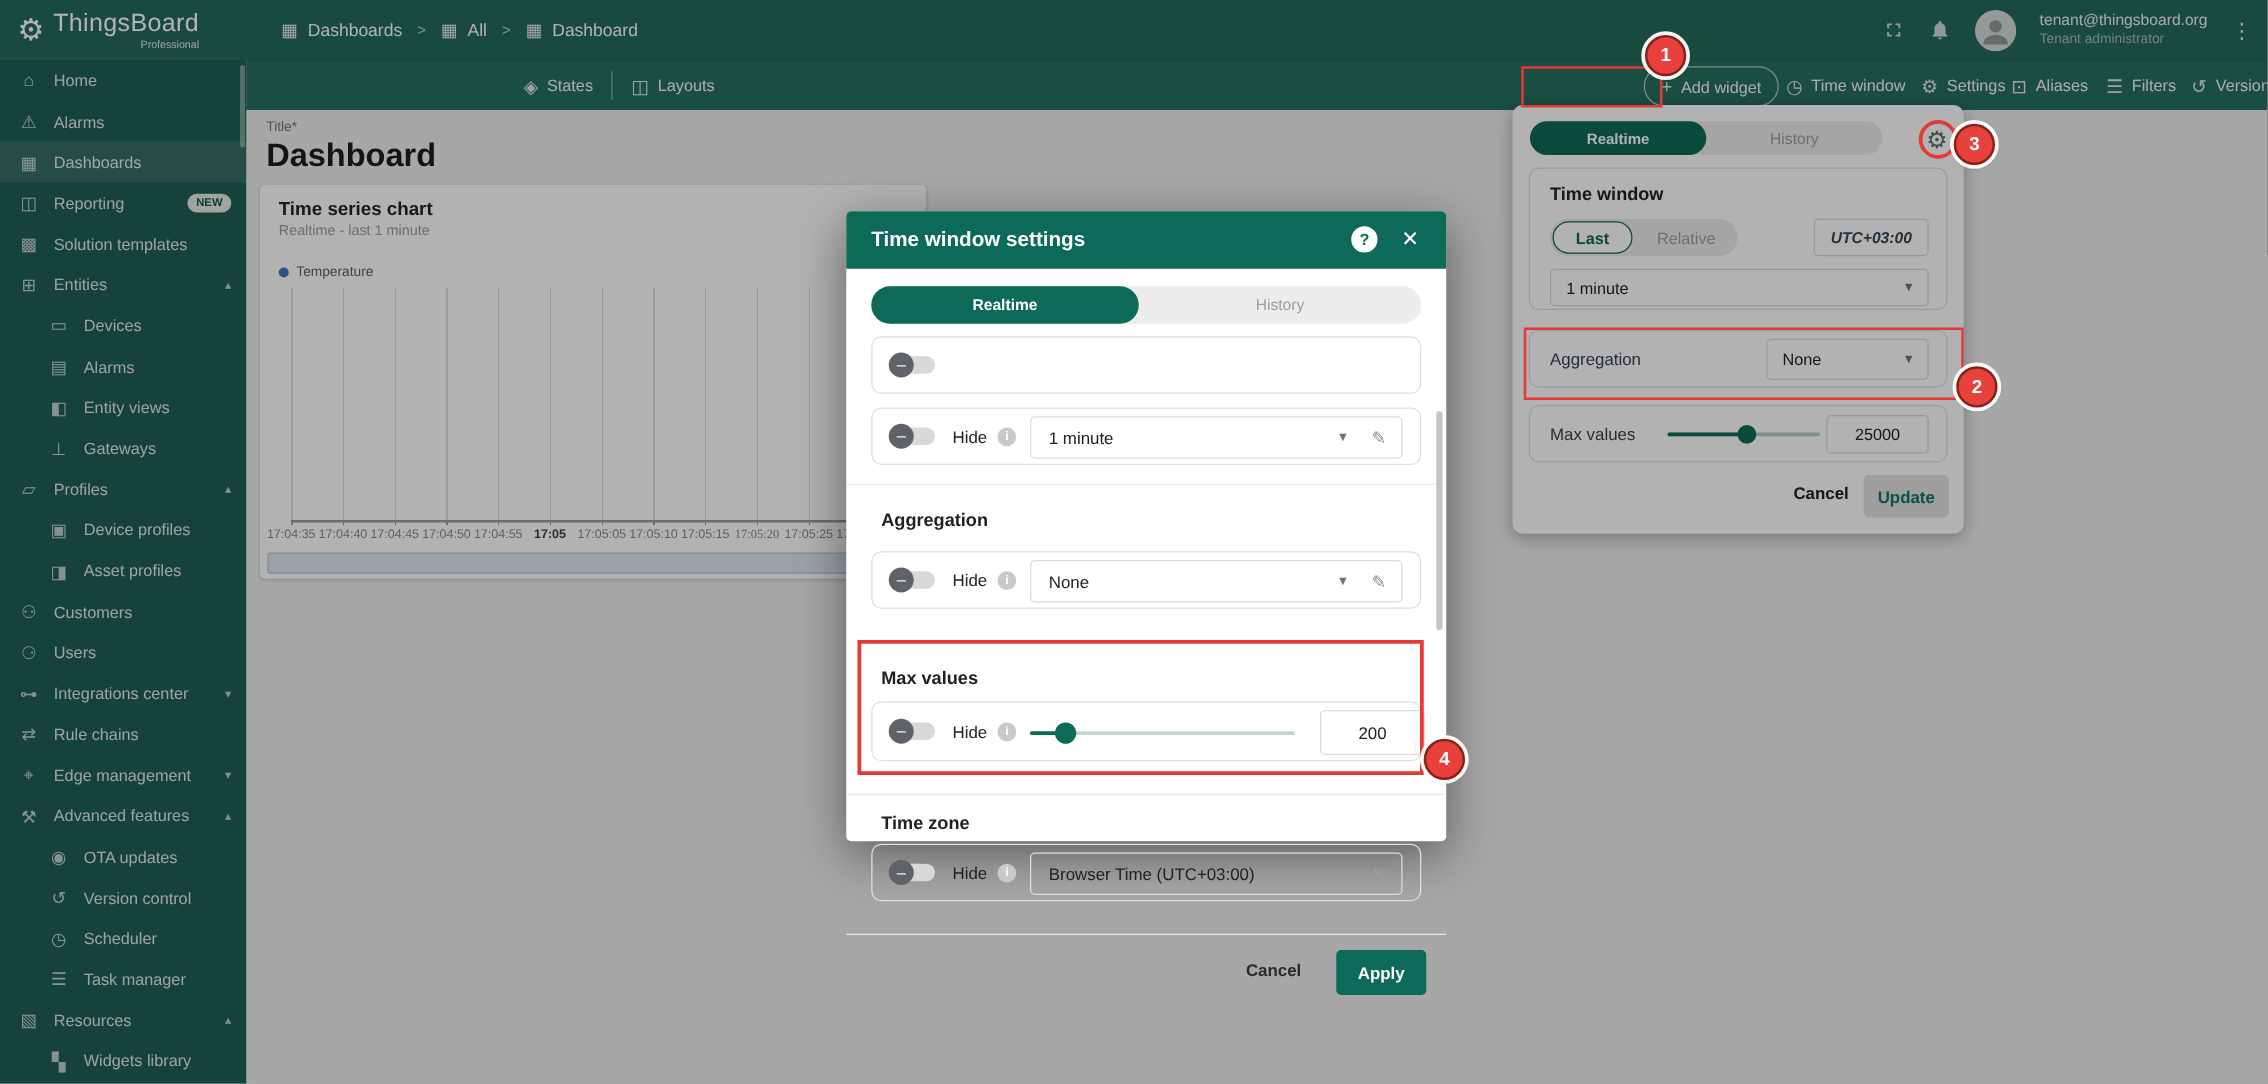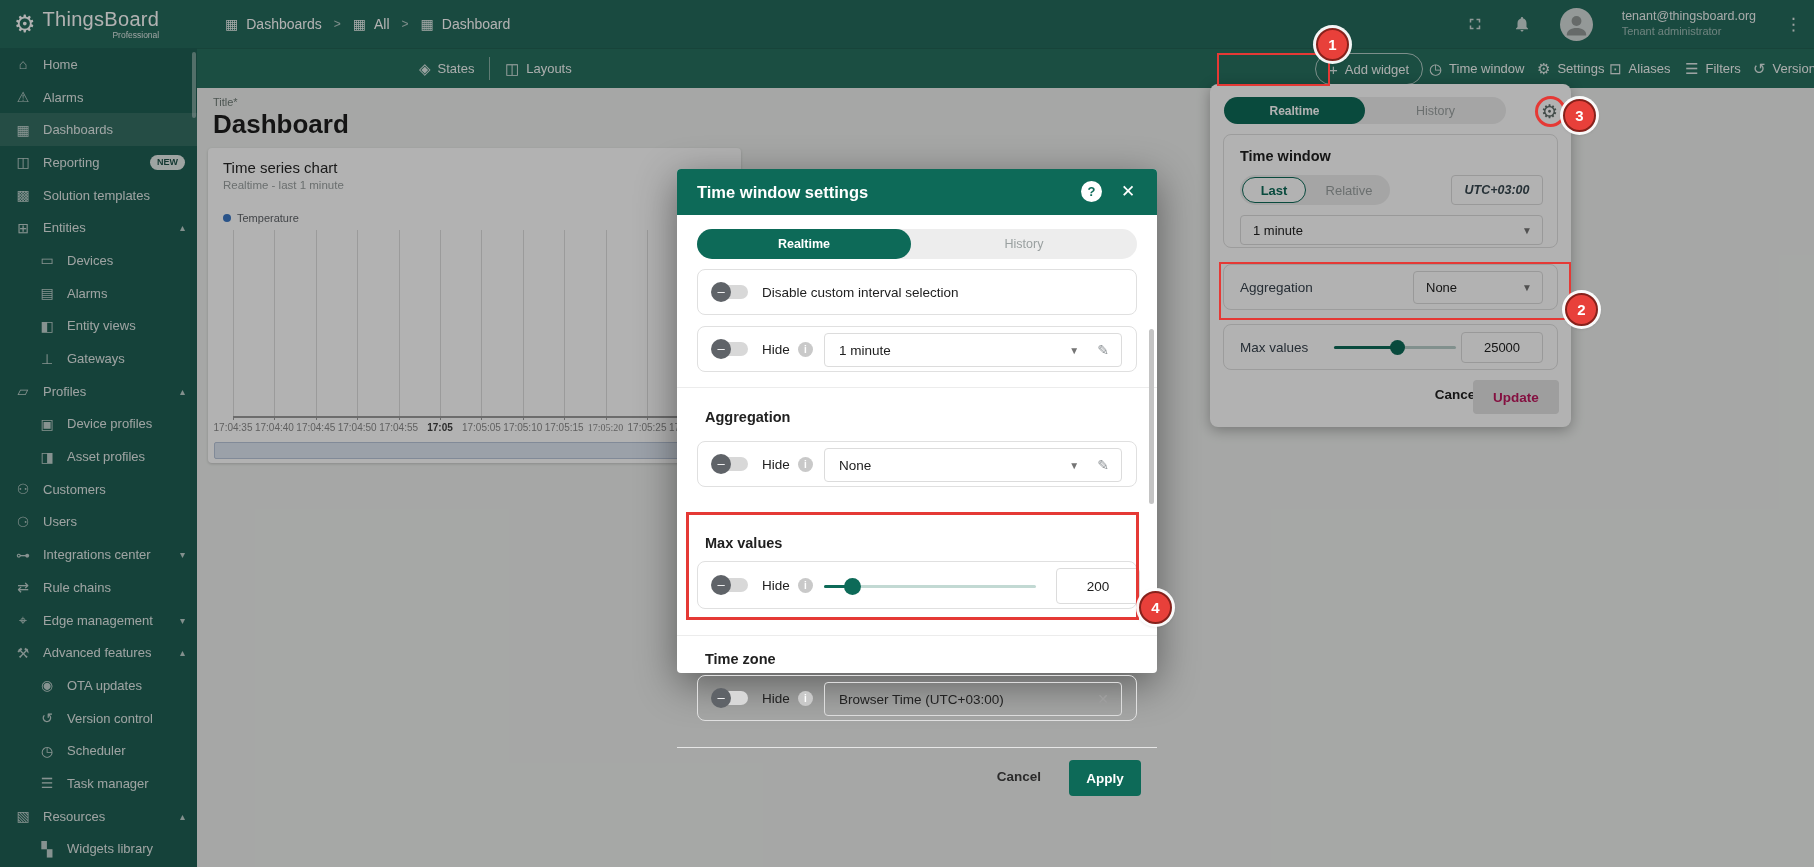--- a/index.html
+++ b/index.html
@@ -10,21 +10,21 @@
           display:flex;align-items:center;color:#fff;z-index:5;}
   .logo{width:197px;display:flex;align-items:center;padding-left:14px;box-sizing:border-box;gap:7px;}
   .logo-gear{font-size:24px;color:#fff;}
   .logo-txt{display:flex;flex-direction:column;line-height:1;}
   .logo-name{font-size:20px;letter-spacing:.3px;}
   .logo-sub{font-size:8.5px;text-align:right;opacity:.85;margin-top:2px;}
   .crumbs{display:flex;align-items:center;gap:12px;margin-left:28px;font-size:14px;}
   .crumb{display:flex;align-items:center;gap:8px;cursor:pointer;}
   .crumb .bc-ic{font-size:14px;opacity:.9;}
   .crumb-sep{opacity:.65;font-size:12px;}
-  .top-right{margin-left:auto;display:flex;align-items:center;gap:29px;padding-right:12px;}
+  .top-right{margin-left:auto;display:flex;align-items:center;gap:19px;padding-right:12px;}
   .ticon{opacity:.9;display:flex;align-items:center;cursor:pointer;}
   .user-block{display:flex;flex-direction:column;line-height:1.25;text-align:left;}
   .user-email{font-size:12.5px;color:rgba(255,255,255,.92);}
   .user-role{font-size:11px;color:rgba(255,255,255,.55);}
   .kebab{font-size:17px;color:rgba(255,255,255,.85);cursor:pointer;}
   
   .editbar{position:absolute;top:48px;left:197px;right:0;height:40px;background:#27705f;
            color:#fff;z-index:5;border-top:1px solid rgba(0,0,0,.12);box-sizing:border-box;}
   .tbtn{position:absolute;top:0;height:39px;display:flex;align-items:center;gap:7px;
         font-size:13px;color:rgba(255,255,255,.95);cursor:pointer;white-space:nowrap;}
@@ -42,21 +42,21 @@
   .si-badge{margin-left:auto;background:#e3ebe8;color:#1d5248;font-size:9px;font-weight:bold;
             padding:2.5px 7px;border-radius:9px;}
   .si-chev{margin-left:auto;font-size:10px;color:rgba(255,255,255,.7);}
   .side-scroll{position:absolute;top:4px;right:1px;width:4px;height:66px;background:rgba(255,255,255,.4);border-radius:2px;}
   
   .content{position:absolute;top:88px;left:197px;right:0;bottom:0;background:#eef0ee;}
   .title-label{position:absolute;left:16px;top:8px;font-size:11px;color:#6f7b76;}
   .page-title{position:absolute;left:16px;top:21px;font-size:26px;font-weight:bold;color:#1d1d1d;}
   .widget-card{position:absolute;left:11px;top:60px;width:533px;height:315px;background:#fff;
                border-radius:4px;box-shadow:0 1px 3px rgba(0,0,0,.18);}
-  .w-title{position:absolute;left:15px;top:11px;font-size:15px;font-weight:normal;color:#262626;}
+  .w-title{position:absolute;left:15px;top:11px;font-size:15px;font-weight:bold;color:#262626;}
   .w-sub{position:absolute;left:15px;top:31px;font-size:11.5px;color:#9aa0a0;}
   .legend{position:absolute;left:15px;top:64px;display:flex;align-items:center;gap:6px;
           font-size:11px;color:#5f6368;}
   .legend-dot{width:8px;height:8px;border-radius:50%;}
   .chart{position:absolute;left:25px;top:82px;width:497px;height:186px;
          border-bottom:2px solid #9b9b9b;
          background:repeating-linear-gradient(to right,#dedede 0 1px,transparent 1px 41.4px);}
   .tickmarks{position:absolute;left:25px;top:268px;width:497px;height:4px;
          background:repeating-linear-gradient(to right,#9b9b9b 0 1px,transparent 1px 41.4px);}
   .xticks{position:absolute;left:25px;top:274px;width:500px;height:14px;}
@@ -91,21 +91,21 @@
   .tp-card-max{top:240px;height:46px;}
   .tp-row-label{position:absolute;left:16px;top:0;height:100%;display:flex;align-items:center;font-size:13.5px;color:#37424d;}
   .tp-agg-dd{position:absolute;right:14px;top:6px;width:130px;height:33px;border:1px solid #dcdcdc;border-radius:4px;
              display:flex;align-items:center;font-size:13px;color:#212121;padding:0 10px 0 12px;box-sizing:border-box;cursor:pointer;}
   .tp-slider{position:absolute;left:110px;top:21px;width:122px;height:3px;background:#b9cfca;border-radius:2px;}
   .tp-slider .fill{position:absolute;left:0;top:0;height:3px;width:52%;background:#0d6a58;border-radius:2px;}
   .tp-slider .thumb{position:absolute;left:52%;top:-6px;width:15px;height:15px;margin-left:-7px;border-radius:50%;background:#0d6a58;cursor:pointer;}
   .tp-valbox{position:absolute;right:14px;top:7px;width:82px;height:31px;border:1px solid #dcdcdc;border-radius:4px;
              display:flex;align-items:center;justify-content:center;font-size:13px;color:#212121;box-sizing:border-box;}
   .tp-cancel{position:absolute;right:92px;top:303px;font-size:13.5px;font-weight:bold;color:#212121;cursor:pointer;}
-  .tp-update{position:absolute;right:12px;top:296px;width:86px;height:34px;background:#e2e2e2;color:#be185d;
+  .tp-update{position:absolute;right:12px;top:296px;width:68px;height:34px;background:#e2e2e2;color:#0f766e;
              font-size:13.5px;font-weight:bold;border-radius:4px;display:flex;align-items:center;justify-content:center;cursor:default;}
   
   .dim{position:absolute;inset:0;background:rgba(0,0,0,.30);z-index:40;}
   
   .modal{position:absolute;left:677px;top:169px;width:480px;height:504px;background:#fff;border-radius:4px;
          box-shadow:0 11px 40px rgba(0,0,0,.45);z-index:100;}
   .m-header{position:absolute;left:0;top:0;right:0;height:46px;background:#0d6a58;border-radius:4px 4px 0 0;
             display:flex;align-items:center;color:#fff;}
   .m-title{font-size:16.5px;font-weight:bold;margin-left:20px;}
   .m-help{position:absolute;left:404px;top:12px;width:21px;height:21px;border-radius:50%;background:#fff;color:#0d6a58;
@@ -461,21 +461,20 @@
 
     <div class="m-tabs">
       <div class="m-tab-rt">Realtime</div>
       <div class="m-tab-h">History</div>
     </div>
 
     <div class="m-card" style="top:100px">
       <span class="toggle">
           <span class="knob">–</span>
         </span>
-      <span class="m-row-label">Disable custom interval selection</span>
     </div>
 
     <div class="m-card" style="top:157px">
       <span class="toggle">
           <span class="knob">–</span>
         </span>
       <span class="m-row-label">Hide</span>
       <span class="info-ic">i</span>
       <div class="m-dd">
         <span>1 minute</span>

